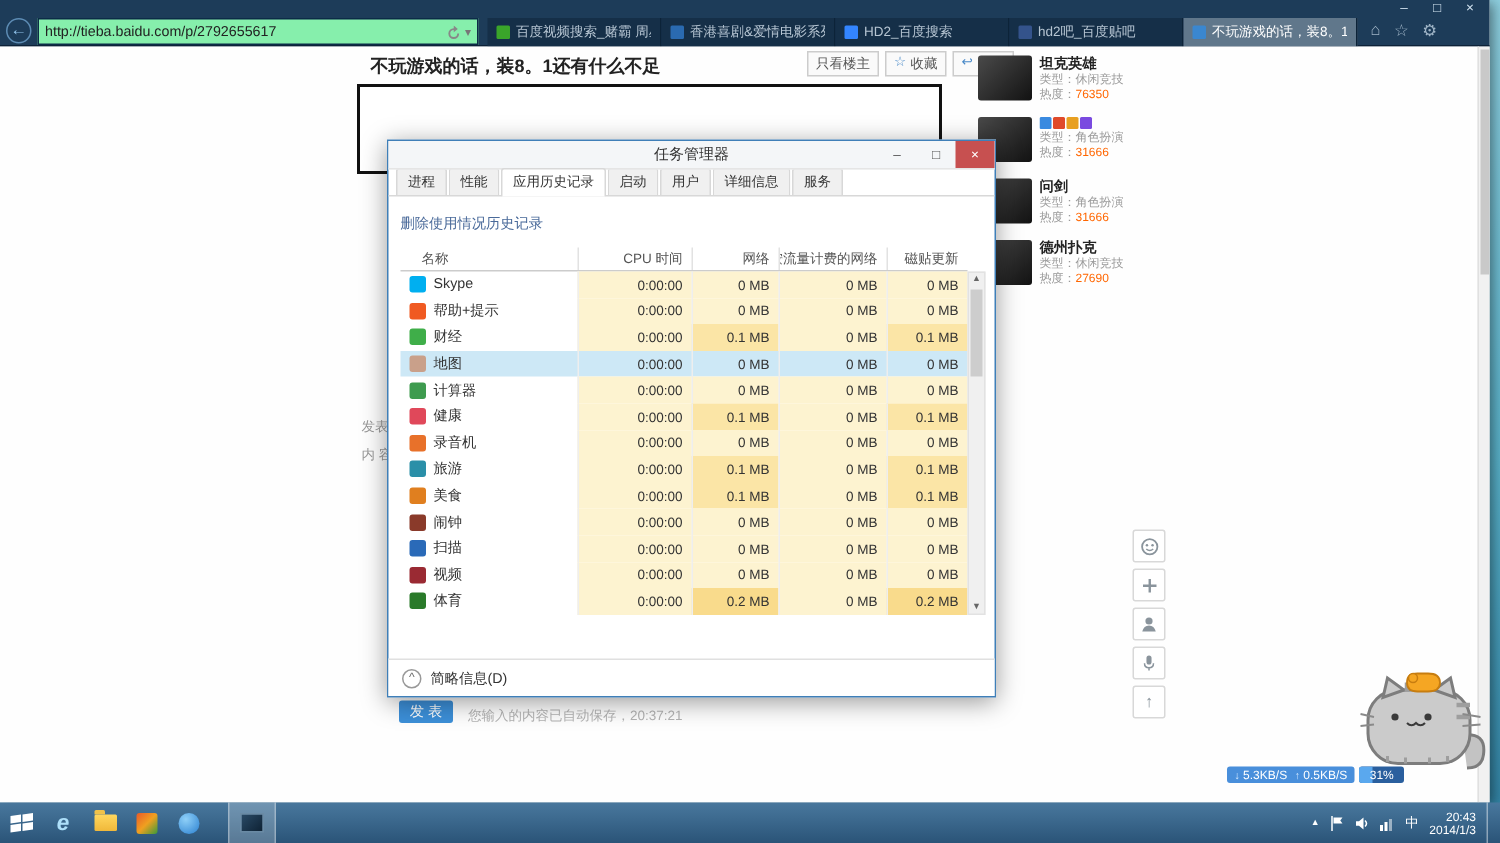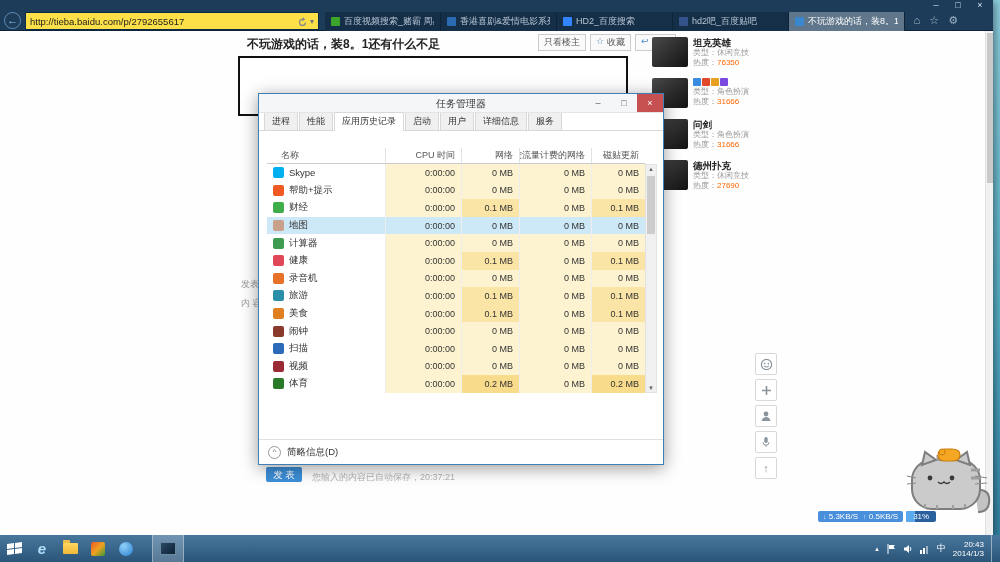--- a/index.html
+++ b/index.html
@@ -5,21 +5,21 @@
 *{margin:0;padding:0;box-sizing:border-box}
 body{font-family:"Liberation Sans","DejaVu Sans",sans-serif;background:#222}
 .screen{position:relative;width:1000px;height:562px;overflow:hidden;background:linear-gradient(180deg,#8ecfdf 0%,#58b0c8 55%,#2e7ea0 100%)}
 
 
 .browser{position:absolute;left:0;top:0;width:993px;height:535px;background:#fdfdfd;box-shadow:2px 2px 8px rgba(0,0,0,.45)}
 .chrome{position:relative;height:31px;background:#1d3c59;border-bottom:1px solid #0d2238}
 .win-btns{position:absolute;top:0;right:2px;display:flex}
 .win-btn{width:22px;height:12px;color:#cfe0ee;font-size:9px;line-height:11px;text-align:center}
 .back-btn{position:absolute;left:4px;top:12px;width:17px;height:17px;border:1px solid #5d8cb4;border-radius:50%;color:#8fc0e8;font-size:11px;line-height:15px;text-align:center}
-.addr{position:absolute;left:25px;top:12px;width:294px;height:18px;background:#fde047;border:1px solid #0c2b47;display:flex;align-items:center;font-size:9.5px;color:#222;padding:0 4px}
+.addr{position:absolute;left:25px;top:12px;width:294px;height:18px;background:#86efac;border:1px solid #0c2b47;display:flex;align-items:center;font-size:9.5px;color:#222;padding:0 4px}
 .addr .url{flex:1;overflow:hidden;white-space:nowrap}
 .addr .ic{color:#777;font-size:8px;margin-left:3px;display:flex;align-items:center}
 .tabs{position:absolute;left:325px;top:12px;height:19px;display:flex}
 .tab{width:116px;display:flex;align-items:center;gap:4px;padding:0 6px;background:#152f48;border-right:1px solid #0c2338;color:#b6c5d2;font-size:9px;overflow:hidden}
 .tab.active{background:#60778b;color:#fff}
 .favicon{width:9px;height:9px;flex:0 0 9px;border-radius:1px}
 .tab-label{overflow:hidden;white-space:nowrap}
 .chrome-tools{position:absolute;right:35px;top:14px;display:flex;gap:9px;color:#9fb4c6;font-size:11px}
 
 
@@ -267,20 +267,21 @@
     <div class="tm-tabstrip">
         <span class="tm-tab">进程</span>
         <span class="tm-tab">性能</span>
         <span class="tm-tab active">应用历史记录</span>
         <span class="tm-tab">启动</span>
         <span class="tm-tab">用户</span>
         <span class="tm-tab">详细信息</span>
         <span class="tm-tab">服务</span>
       </div>
     <div class="tm-body">
+      <div class="tm-link">删除使用情况历史记录</div>
       <div class="tm-table">
         <div class="tm-header">
           <div class="hcell c-name">名称</div>
           <div class="hcell c-cpu">CPU 时间</div>
           <div class="hcell c-net">网络</div>
           <div class="hcell c-met">按流量计费的网络</div>
           <div class="hcell c-tile">磁贴更新</div>
         </div>
         <div>
             <div class="tm-row">

